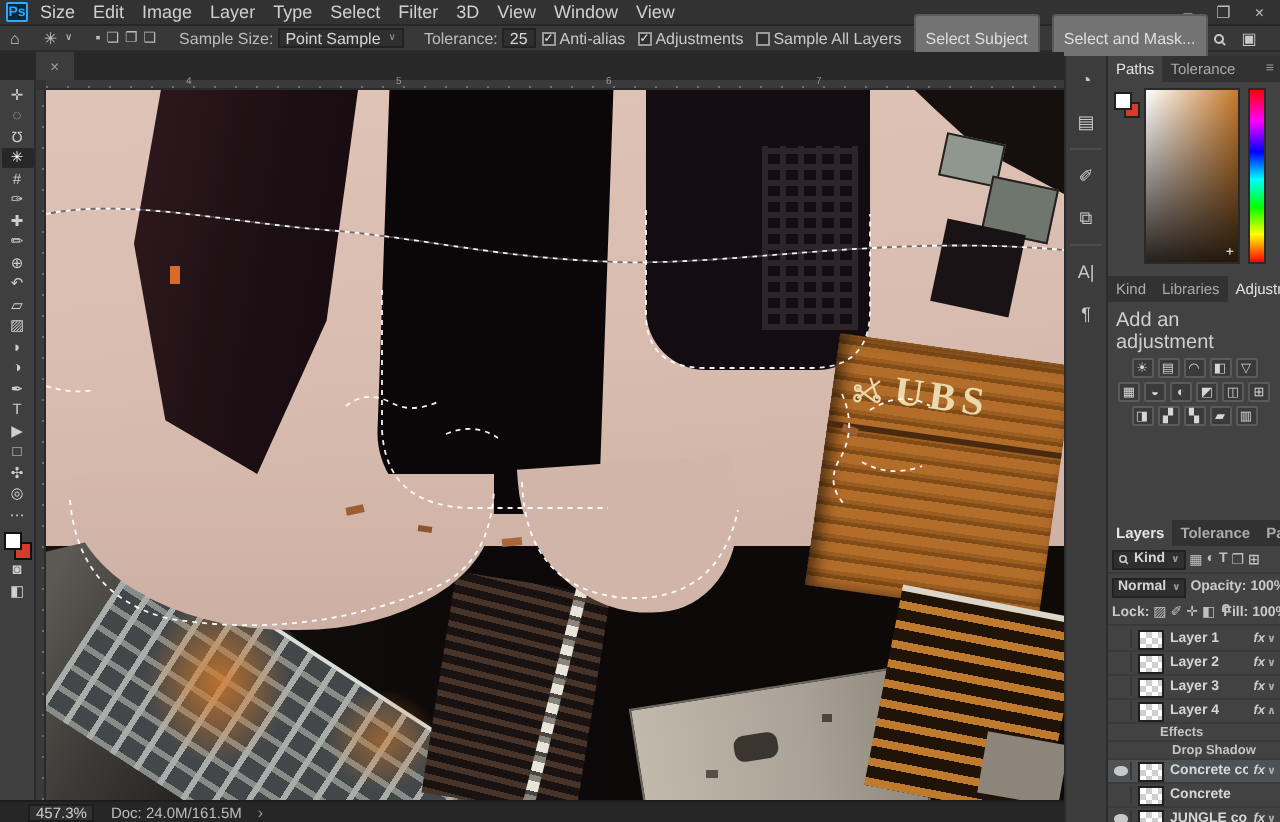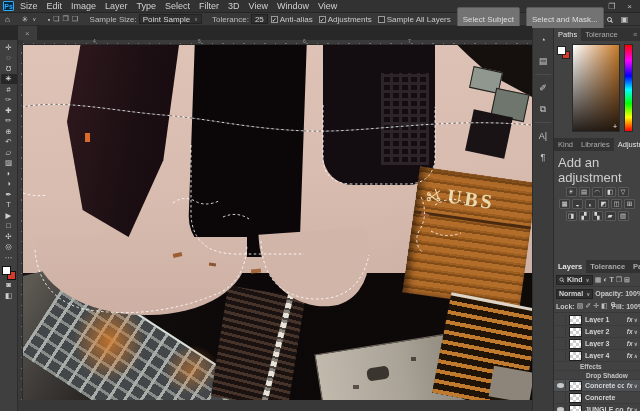--- a/index.html
+++ b/index.html
@@ -67,21 +67,21 @@
 
   #color-panel{position:absolute;left:0;top:0;width:86px;height:110px;}
   .mini-swatch{position:absolute;left:3px;top:18px;width:13px;height:13px;}
   .mini-swatch .f{position:absolute;left:0;top:0;width:9px;height:9px;background:var(--fg-color,#ffffff);border:1px solid #202020;z-index:2;}
   .mini-swatch .b{position:absolute;right:0;bottom:0;width:8px;height:8px;background:var(--bg-color,#d63a2c);border:1px solid #202020;}
   .grad-box{position:absolute;left:18px;top:16px;width:48px;height:88px;background:linear-gradient(to bottom,rgba(20,14,10,0) 0%,rgba(20,14,10,.92) 100%),linear-gradient(to right,#ffffff,#c87a2a);border:1px solid #2a2a2a;}
   .grad-plus{position:absolute;right:2px;bottom:1px;font-size:7px;color:#f0f0f0;}
   .hue-bar{position:absolute;left:70px;top:16px;width:9px;height:88px;border:1px solid #2a2a2a;background:linear-gradient(to bottom,#ff0000,#ff00ff 18%,#0000ff 36%,#00ffff 52%,#00ff00 68%,#ffff00 84%,#ff0000 100%);}
 
   #adjustments-panel{position:absolute;left:0;top:110px;width:86px;height:134px;}
-  .adj-heading{font-size:13px;color:#cfcfcf;padding:4px 0 2px 4px;}
+  .adj-heading{font-size:10px;color:#cfcfcf;padding:4px 0 2px 4px;}
   .adj-row{display:flex;justify-content:center;gap:2px;margin-bottom:2px;}
   .adj-icon{width:11px;height:10px;border:1px solid #5a5a5a;border-radius:1px;display:flex;align-items:center;justify-content:center;font-size:6.5px;color:#d6d6d6;background:#3a3a3a;}
 
   #layers-panel{position:absolute;left:0;top:232px;width:86px;height:167px;font-weight:bold;}
   .lp-row{display:flex;align-items:center;font-size:7px;color:#c9c9c9;padding:0 2px;gap:2px;}
   .lp-filter{height:14px;border-bottom:1px solid #383838;}
   .kind-box{background:#2f2f2f;border:1px solid #222;height:10px;display:flex;align-items:center;gap:3px;padding:0 2px;color:#d6d6d6;}
   .f-icon{font-size:7px;color:#c0c0c0;}
   .lp-blend{height:13px;}
   .blend-box{background:#2f2f2f;border:1px solid #222;height:10px;display:flex;align-items:center;gap:3px;padding:0 2px;color:#d6d6d6;}
@@ -469,14 +469,19 @@
         <span class="ff" style="font-style:italic">fx</span>
         <span class="ff">◙</span>
         <span class="ff">◐</span>
         <span class="ff">❐</span>
         <span class="ff">⊞</span>
         <span class="ff">▤</span>
       </div>
     </section>
   </div>
 
+  <div id="statusbar">
+    <span class="zoom-box">457.3%</span>
+    <span>Doc: 24.0M/161.5M</span>
+    <span class="status-chev">›</span>
+  </div>
 
 </div>
 
 </body></html>

